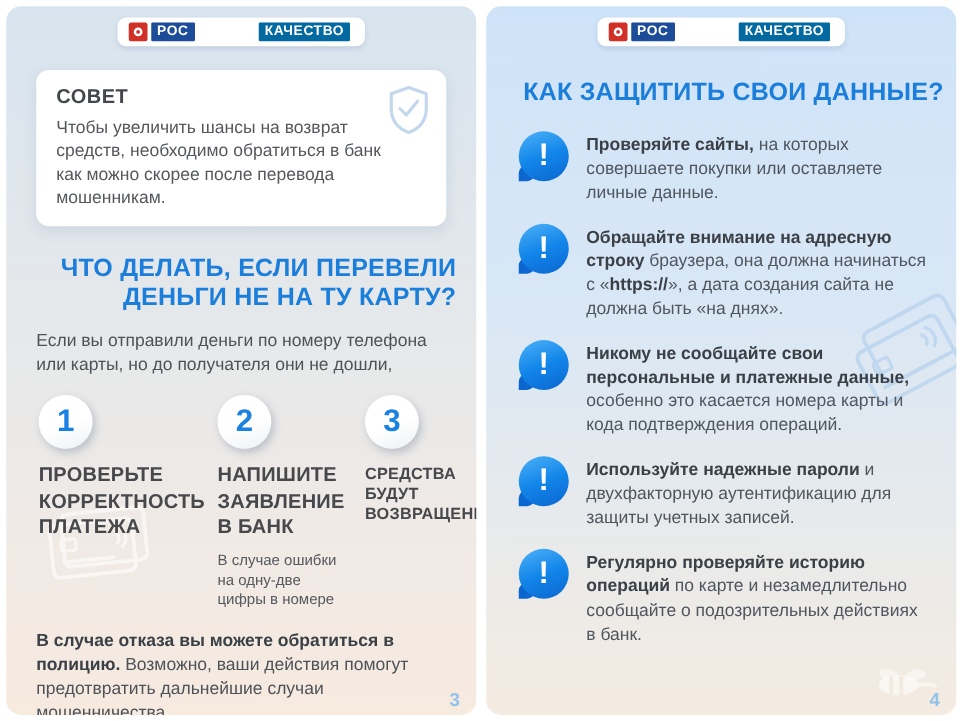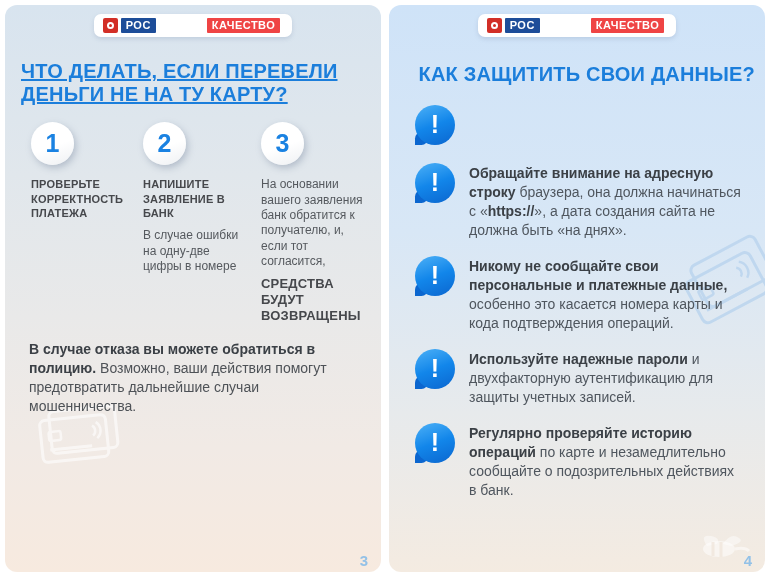--- a/index.html
+++ b/index.html
@@ -28,53 +28,52 @@
   .logo-mark {
     width:15px; height:15px; background:#d22f27; border-radius:2px;
     display:flex; align-items:center; justify-content:center;
   }
   .logo-mark .ring { width:7px; height:7px; border:2px solid #fff; border-radius:50%; }
   .logo-seg {
     color:#fff; font-weight:700; font-size:11px; letter-spacing:.5px;
     padding:1px 5px 2px; border-radius:1px;
   }
   .logo-seg.ros  { background:#1d4d99; }
-  .logo-seg.kach { background:#ef4444;margin-left:48px; }
+  .logo-seg.kach { background:#0369a1;margin-left:48px; }
 
   
   .advice-card {
     position:relative; margin:19px 24px 0; background:#ffffff;
     border-radius:10px; padding:13px 16px 14px;
     box-shadow:0 4px 10px rgba(140,155,180,.22);
   }
   .advice-title { font-size:16px; font-weight:700; color:#43474b; letter-spacing:.4px; }
   .advice-body  { margin-top:5px; font-size:14px; line-height:1.34; color:#54585d; max-width:270px; }
   .shield { position:absolute; top:12px; right:12px; width:36px; height:40px; }
 
   .panel-title {
-    margin:23px 16px 0; text-align:left;
+    margin:23px 16px 0; text-align:right;
     font-size:20px; font-weight:700; color:#1b7edb; line-height:1.16;
     letter-spacing:.2px;
-    text-decoration:underline;
   }
   .intro { margin:13px 24px 0; font-size:14px; line-height:1.3; color:#4e5257; }
 
   .steps { display:flex; gap:10px; margin:16px 12px 0 26px; position:relative; z-index:1; }
   .step  { }
   .step.c1 { flex:0 0 102px; }
   .step.c2 { flex:0 0 108px; }
   .step.c3 { flex:1 1 auto; }
   .step-circle {
     width:43px; height:43px; border-radius:50%;
     background:linear-gradient(160deg,#ffffff 55%,#eef0f3 100%);
     box-shadow:2px 3px 7px rgba(110,125,150,.40);
     display:flex; align-items:center; justify-content:center;
     color:#1a82e2; font-size:25px; font-weight:700; margin-bottom:12px;
   }
-  .step-label  { font-size:11px; font-weight:700; color:#46484c; line-height:1.3; letter-spacing:.2px; }
+  .step-label  { font-size:16px; font-weight:700; color:#46484c; line-height:1.3; letter-spacing:.2px; }
   .step-note   { margin-top:8px; font-size:12px; color:#55595e; line-height:1.28; }
   .step.c3 .step-note { margin-top:0; }
   .step-result { margin-top:6px; font-size:13px; font-weight:700; color:#46484c; line-height:1.25; letter-spacing:.2px; }
 
   .footer-text {
     position:relative; z-index:1;
     margin:16px 24px 0; font-size:14px; line-height:1.36; color:#4e5257;
   }
   .b { font-weight:700; color:#3b4046; }
 
@@ -122,43 +121,53 @@
   <div class="panel left">
 
     <div class="logo-banner">
       <span class="logo-mark">
           <span class="ring"></span>
         </span>
       <span class="logo-seg ros">РОС</span>
       <span class="logo-seg kach">КАЧЕСТВО</span>
     </div>
 
+    <div class="advice-card">
+      <span class="shield">
+        <svg width="36" height="40" viewBox="0 0 36 40" fill="none">
+          <path d="M18 2 L32 7 V19 C32 29 26 35 18 38 C10 35 4 29 4 19 V7 Z" stroke="#c3d7ec" stroke-width="2.5" fill="none" stroke-linejoin="round"></path>
+          <path d="M11 19 L16 24 L25 13" stroke="#c3d7ec" stroke-width="2.5" fill="none" stroke-linecap="round" stroke-linejoin="round"></path>
+        </svg>
+      </span>
+      <div class="advice-title">СОВЕТ</div>
+      <div class="advice-body">Чтобы увеличить шансы на возврат средств, необходимо обратиться в банк как можно скорее после перевода мошенникам.</div>
+    </div>
 
     <h2 class="panel-title">ЧТО ДЕЛАТЬ, ЕСЛИ ПЕРЕВЕЛИ ДЕНЬГИ НЕ НА ТУ КАРТУ?</h2>
 
+    <p class="intro">Если вы отправили деньги по номеру телефона или карты, но до получателя они не дошли,</p>
 
     <div class="steps">
       <div class="step c1">
         <div class="step-circle">
           <span>1</span>
         </div>
         <div class="step-label">ПРОВЕРЬТЕ КОРРЕКТНОСТЬ ПЛАТЕЖА</div>
       </div>
       <div class="step c2">
         <div class="step-circle">
           <span>2</span>
         </div>
         <div class="step-label">НАПИШИТЕ ЗАЯВЛЕНИЕ В БАНК</div>
         <div class="step-note">В случае ошибки на одну-две цифры в номере</div>
       </div>
       <div class="step c3">
         <div class="step-circle">
           <span>3</span>
         </div>
-        <div class="step-note">На основании вашего заявления банк обратится к получателю, и, если тот согласится,</div>
         <div class="step-result">СРЕДСТВА БУДУТ ВОЗВРАЩЕНЫ</div>
       </div>
     </div>
 
     <span class="ghost-left">
       <svg width="96" height="66" viewBox="0 0 96 66" fill="none">
         <g transform="rotate(-6 48 33)">
           <rect x="20" y="6" width="66" height="42" rx="5" stroke="#ffffff" stroke-width="3" fill="none"></rect>
           <rect x="10" y="14" width="66" height="42" rx="5" stroke="#ffffff" stroke-width="3" fill="#00000000"></rect>
           <rect x="18" y="26" width="12" height="9" rx="2" stroke="#ffffff" stroke-width="2.5" fill="none"></rect>
@@ -196,20 +205,21 @@
         </g>
       </svg>
     </span>
 
     <div class="items">
 
       <div class="item">
         <span class="bubble">
           <span class="bubble-body">!</span>
         </span>
+        <p class="item-text"><span class="b">Проверяйте сайты,</span><span> на которых совершаете покупки или оставляете личные данные.</span><span class="b"></span><span></span></p>
       </div>
 
       <div class="item">
         <span class="bubble">
           <span class="bubble-body">!</span>
         </span>
         <p class="item-text"><span class="b">Обращайте внимание на адресную строку</span><span> браузера, она должна начинаться с «</span><span class="b">https://</span><span>», а дата создания сайта не должна быть «на днях».</span></p>
       </div>
 
       <div class="item">

